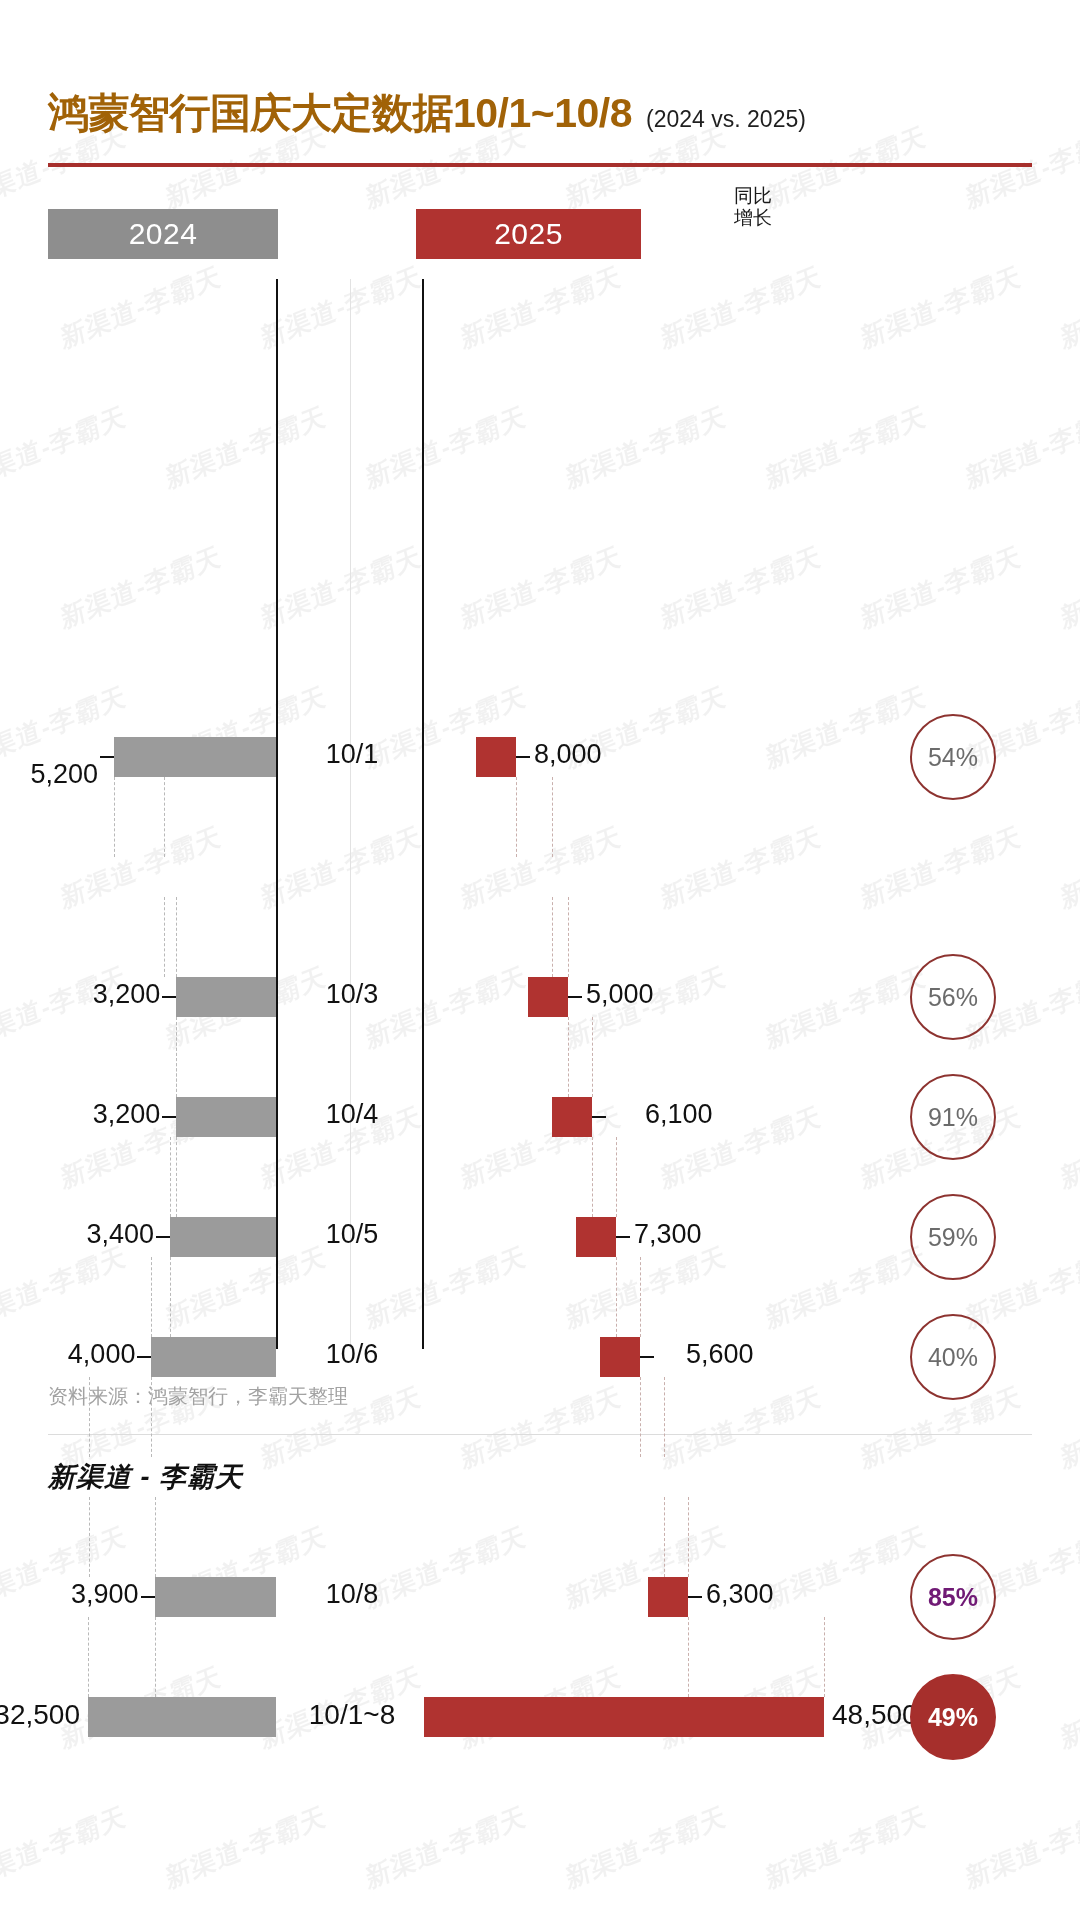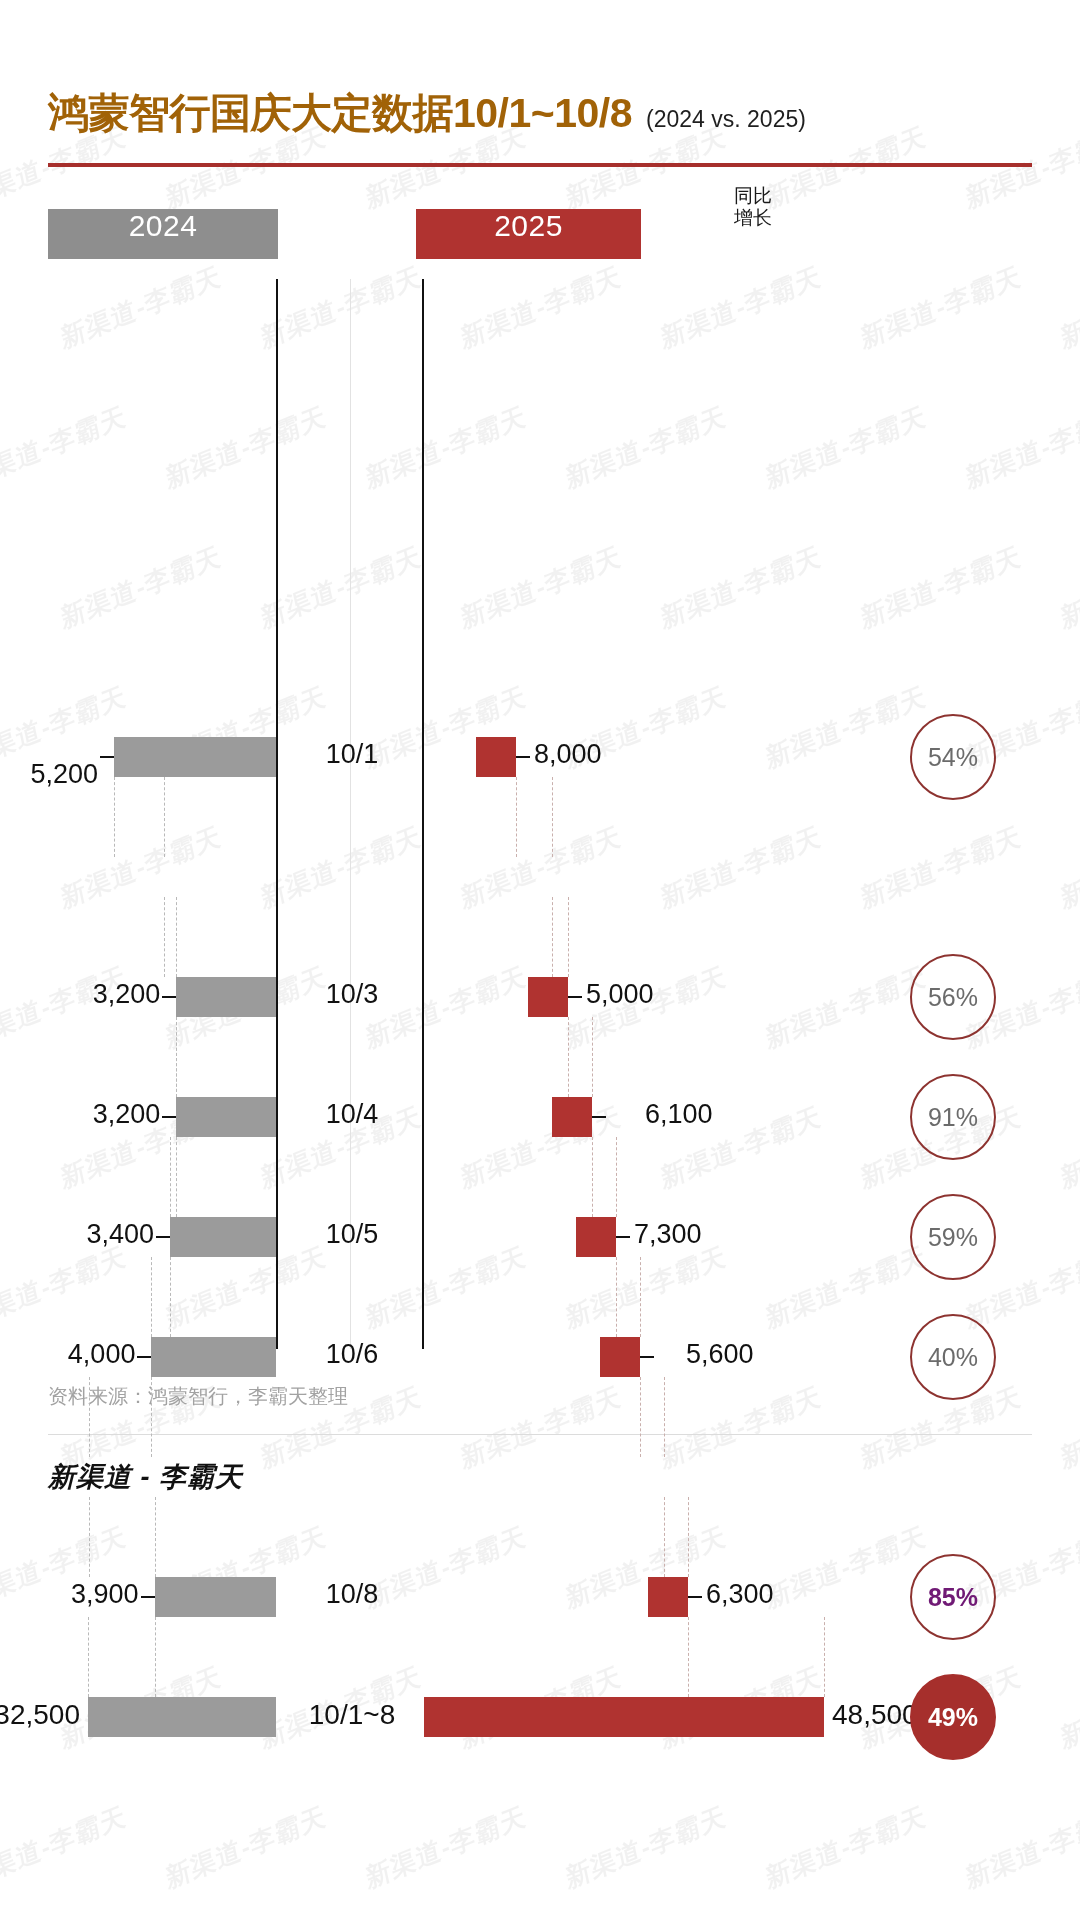--- a/index.html
+++ b/index.html
@@ -74,21 +74,21 @@
   
   .legend-row {
     position: relative;
     height: 112px;
   }
   .legend-chip {
     position: absolute;
     top: 42px;
     height: 50px;
     display: flex;
-    align-items: flex-start;
+    align-items: center;
     justify-content: center;
     color: #ffffff;
     font-size: 30px;
     font-weight: 500;
     letter-spacing: 0.5px;
   }
   .legend-2024 { left: 0px;   width: 230px; background: #8e8e8e; }
   .legend-2025 { left: 368px; width: 225px; background: #b03330; }
 
   .legend-growth {

